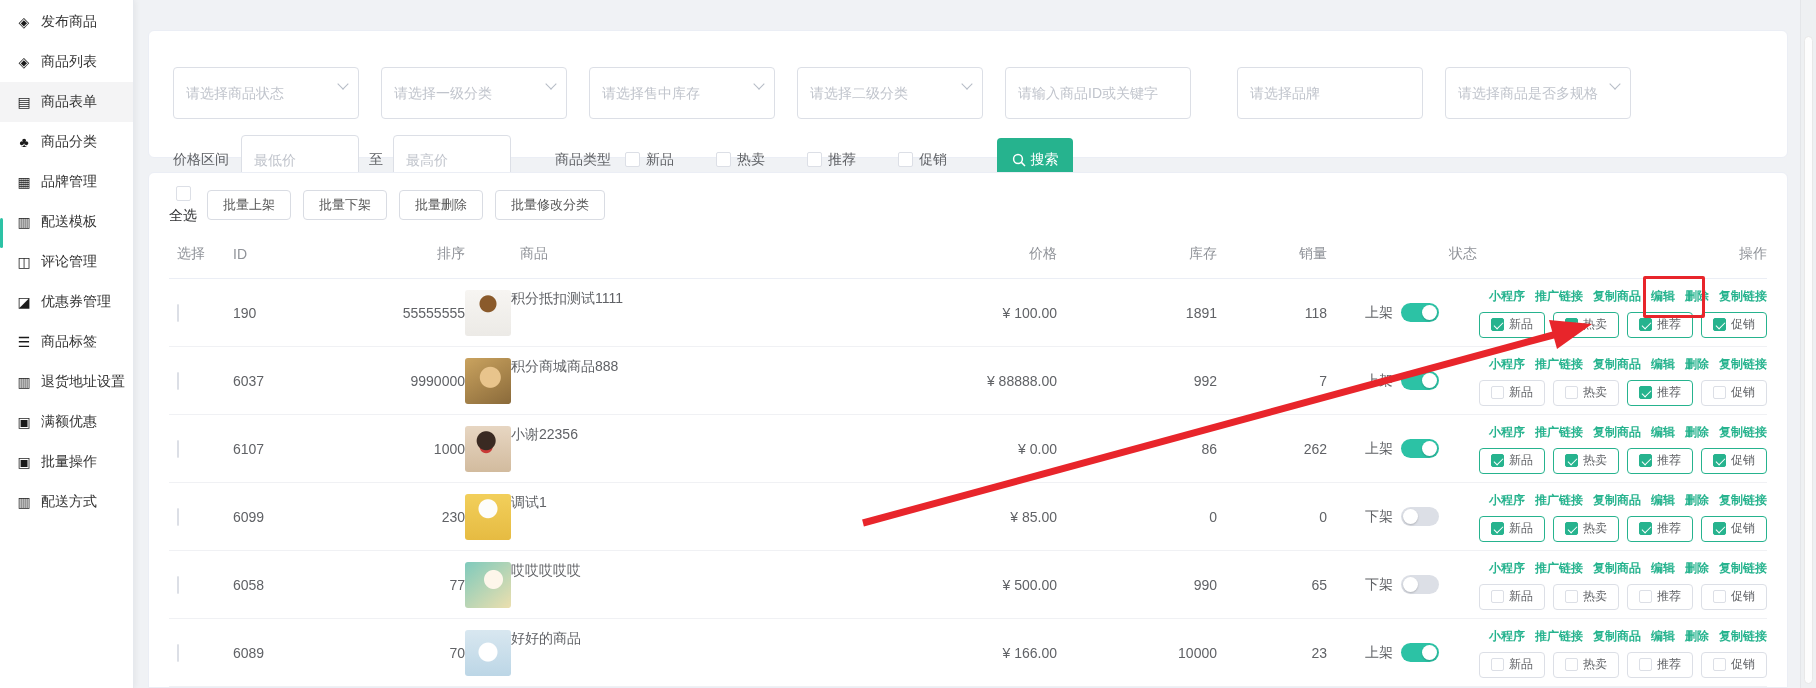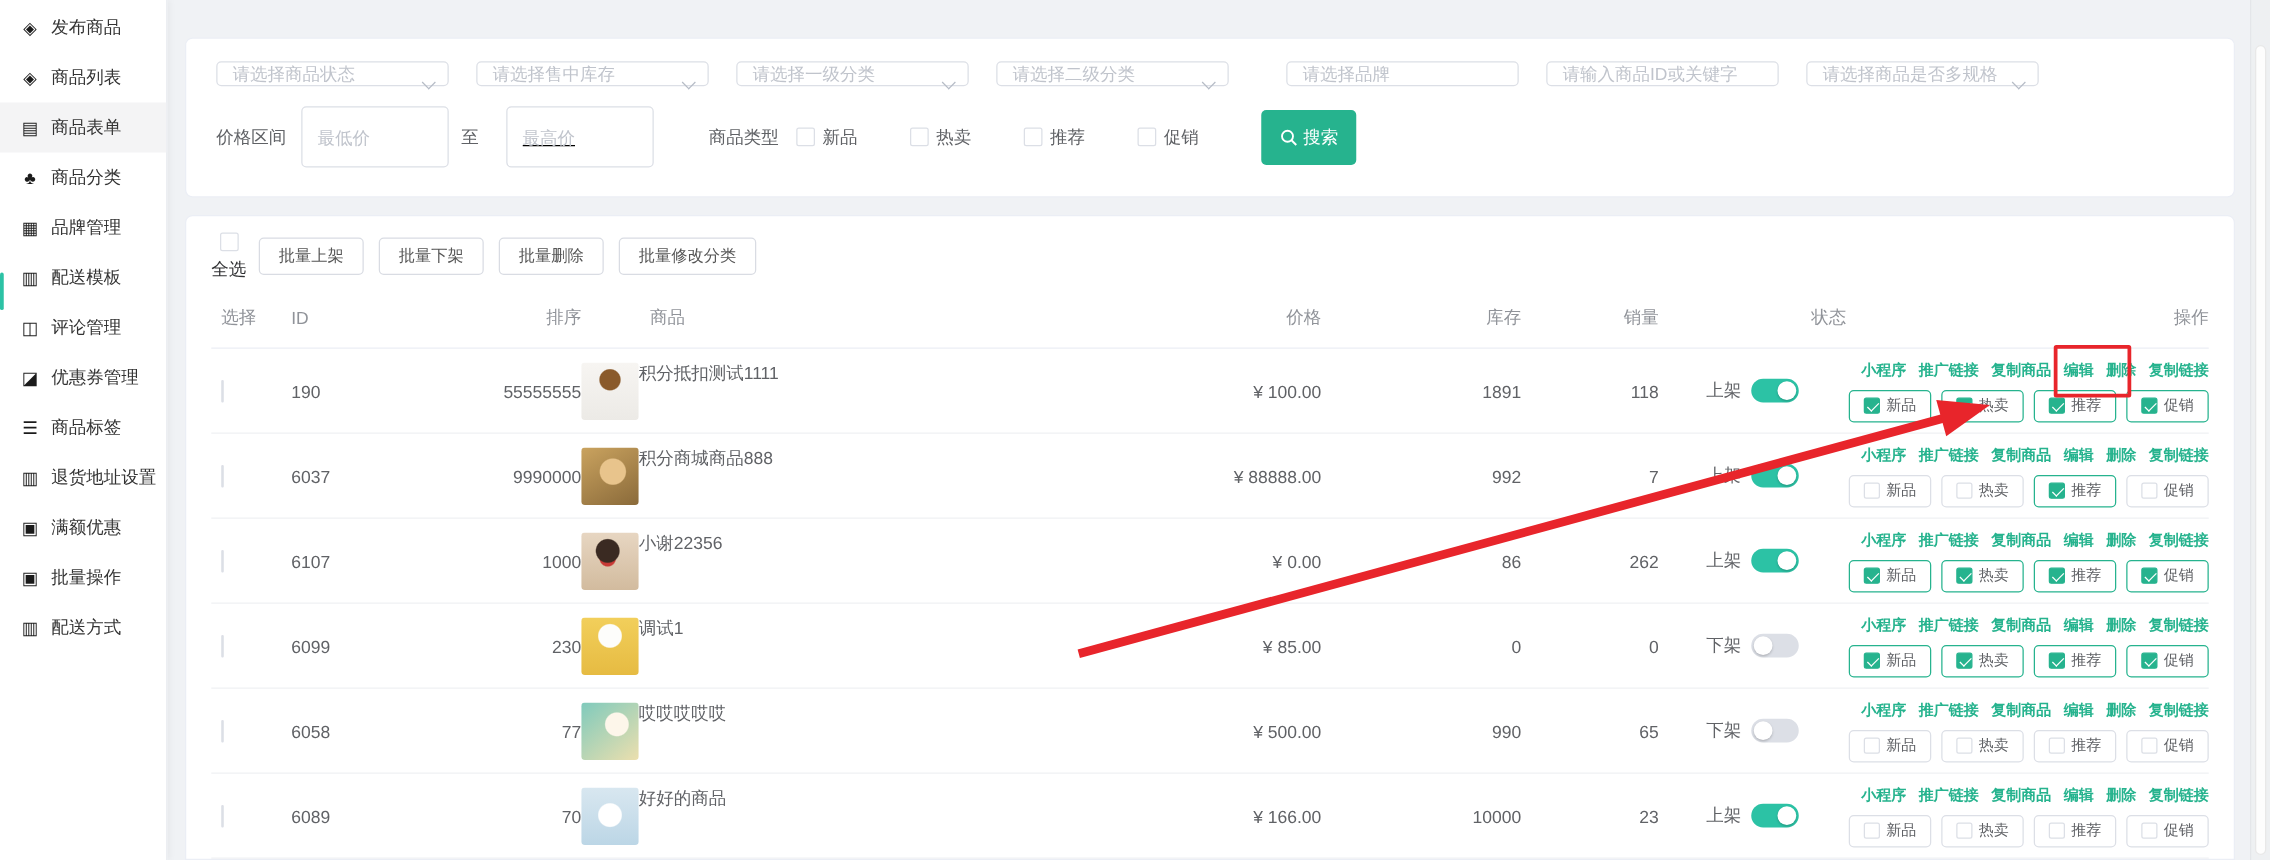--- a/index.html
+++ b/index.html
@@ -20,21 +20,21 @@
   .side-indicator{position:absolute; left:0; top:218px; width:3px; height:30px; background:var(--toggle-on); border-radius:2px;}
 
   
   .filter-card{position:absolute; left:148px; top:30px; width:1640px; height:128px; background:#fff;
     border:1px solid var(--soft-border); border-radius:6px; padding:18px 0 0 24px; z-index:1;}
   .table-card{position:absolute; left:148px; top:172px; width:1640px; height:516px; background:#fff;
     border:1px solid var(--soft-border); border-radius:6px 6px 0 0; padding:16px 20px 0 20px; z-index:1;}
 
   
   .filter-row{display:flex; gap:22px; align-items:center;}
-  .field{position:relative; width:186px; height:20px;}
+  .field{position:relative; width:186px; height:52px;margin-top:18px;}
   .field.gap-left{margin-left:24px;}
   .field input{width:100%; height:100%; border:1px solid var(--border); border-radius:4px;
     padding:0 26px 0 12px; font-size:14px; color:#333; background:#fff; outline:none;
     font-family:inherit;}
   .field input::placeholder{color:var(--ph);}
   .chev{position:absolute; right:12px; top:13px; width:8px; height:8px; border-right:1.5px solid #b6bcc6;
     border-bottom:1.5px solid #b6bcc6; transform:rotate(45deg); pointer-events:none;}
 
   
   .filter-row2{display:flex; align-items:center; margin-top:16px;}
@@ -163,32 +163,32 @@
           <span>配送方式</span>
         </div>
       </nav>
   </aside>
 
   <main>
 
     <section class="filter-card">
       <div class="filter-row" id="filter-fields">
           <div class="field"><input placeholder="请选择商品状态" style=""><span class="chev"></span></div>
+          <div class="field"><input placeholder="请选择一级分类" style=""><span class="chev"></span></div>
           <div class="field"><input placeholder="请选择售中库存" style=""><span class="chev"></span></div>
-          <div class="field"><input placeholder="请选择一级分类" style=""><span class="chev"></span></div>
           <div class="field"><input placeholder="请选择二级分类" style=""><span class="chev"></span></div>
+          <div class="field"><input placeholder="请输入商品ID或关键字" style=""></div>
           <div class="field gap-left"><input placeholder="请选择品牌" style=""></div>
-          <div class="field"><input placeholder="请输入商品ID或关键字" style=""></div>
           <div class="field"><input placeholder="请选择商品是否多规格" style=""><span class="chev"></span></div>
         </div>
       <div class="filter-row2">
         <span class="lbl">价格区间</span>
         <input class="price-input" placeholder="最低价" style="">
         <span class="lbl to-lbl">至</span>
-        <input class="price-input" style="margin-left: 16px; text-decoration: underline;" placeholder="最高价">
+        <input class="price-input" style="margin-left: 4px;" placeholder="最高价">
         <span class="lbl type-lbl">商品类型</span>
         <div class="type-checks" id="type-checks">
             <label class="type-check">
               <span class="cb"></span>
               <span class="lbl">新品</span>
             </label>
             <label class="type-check">
               <span class="cb"></span>
               <span class="lbl">热卖</span>
             </label>

